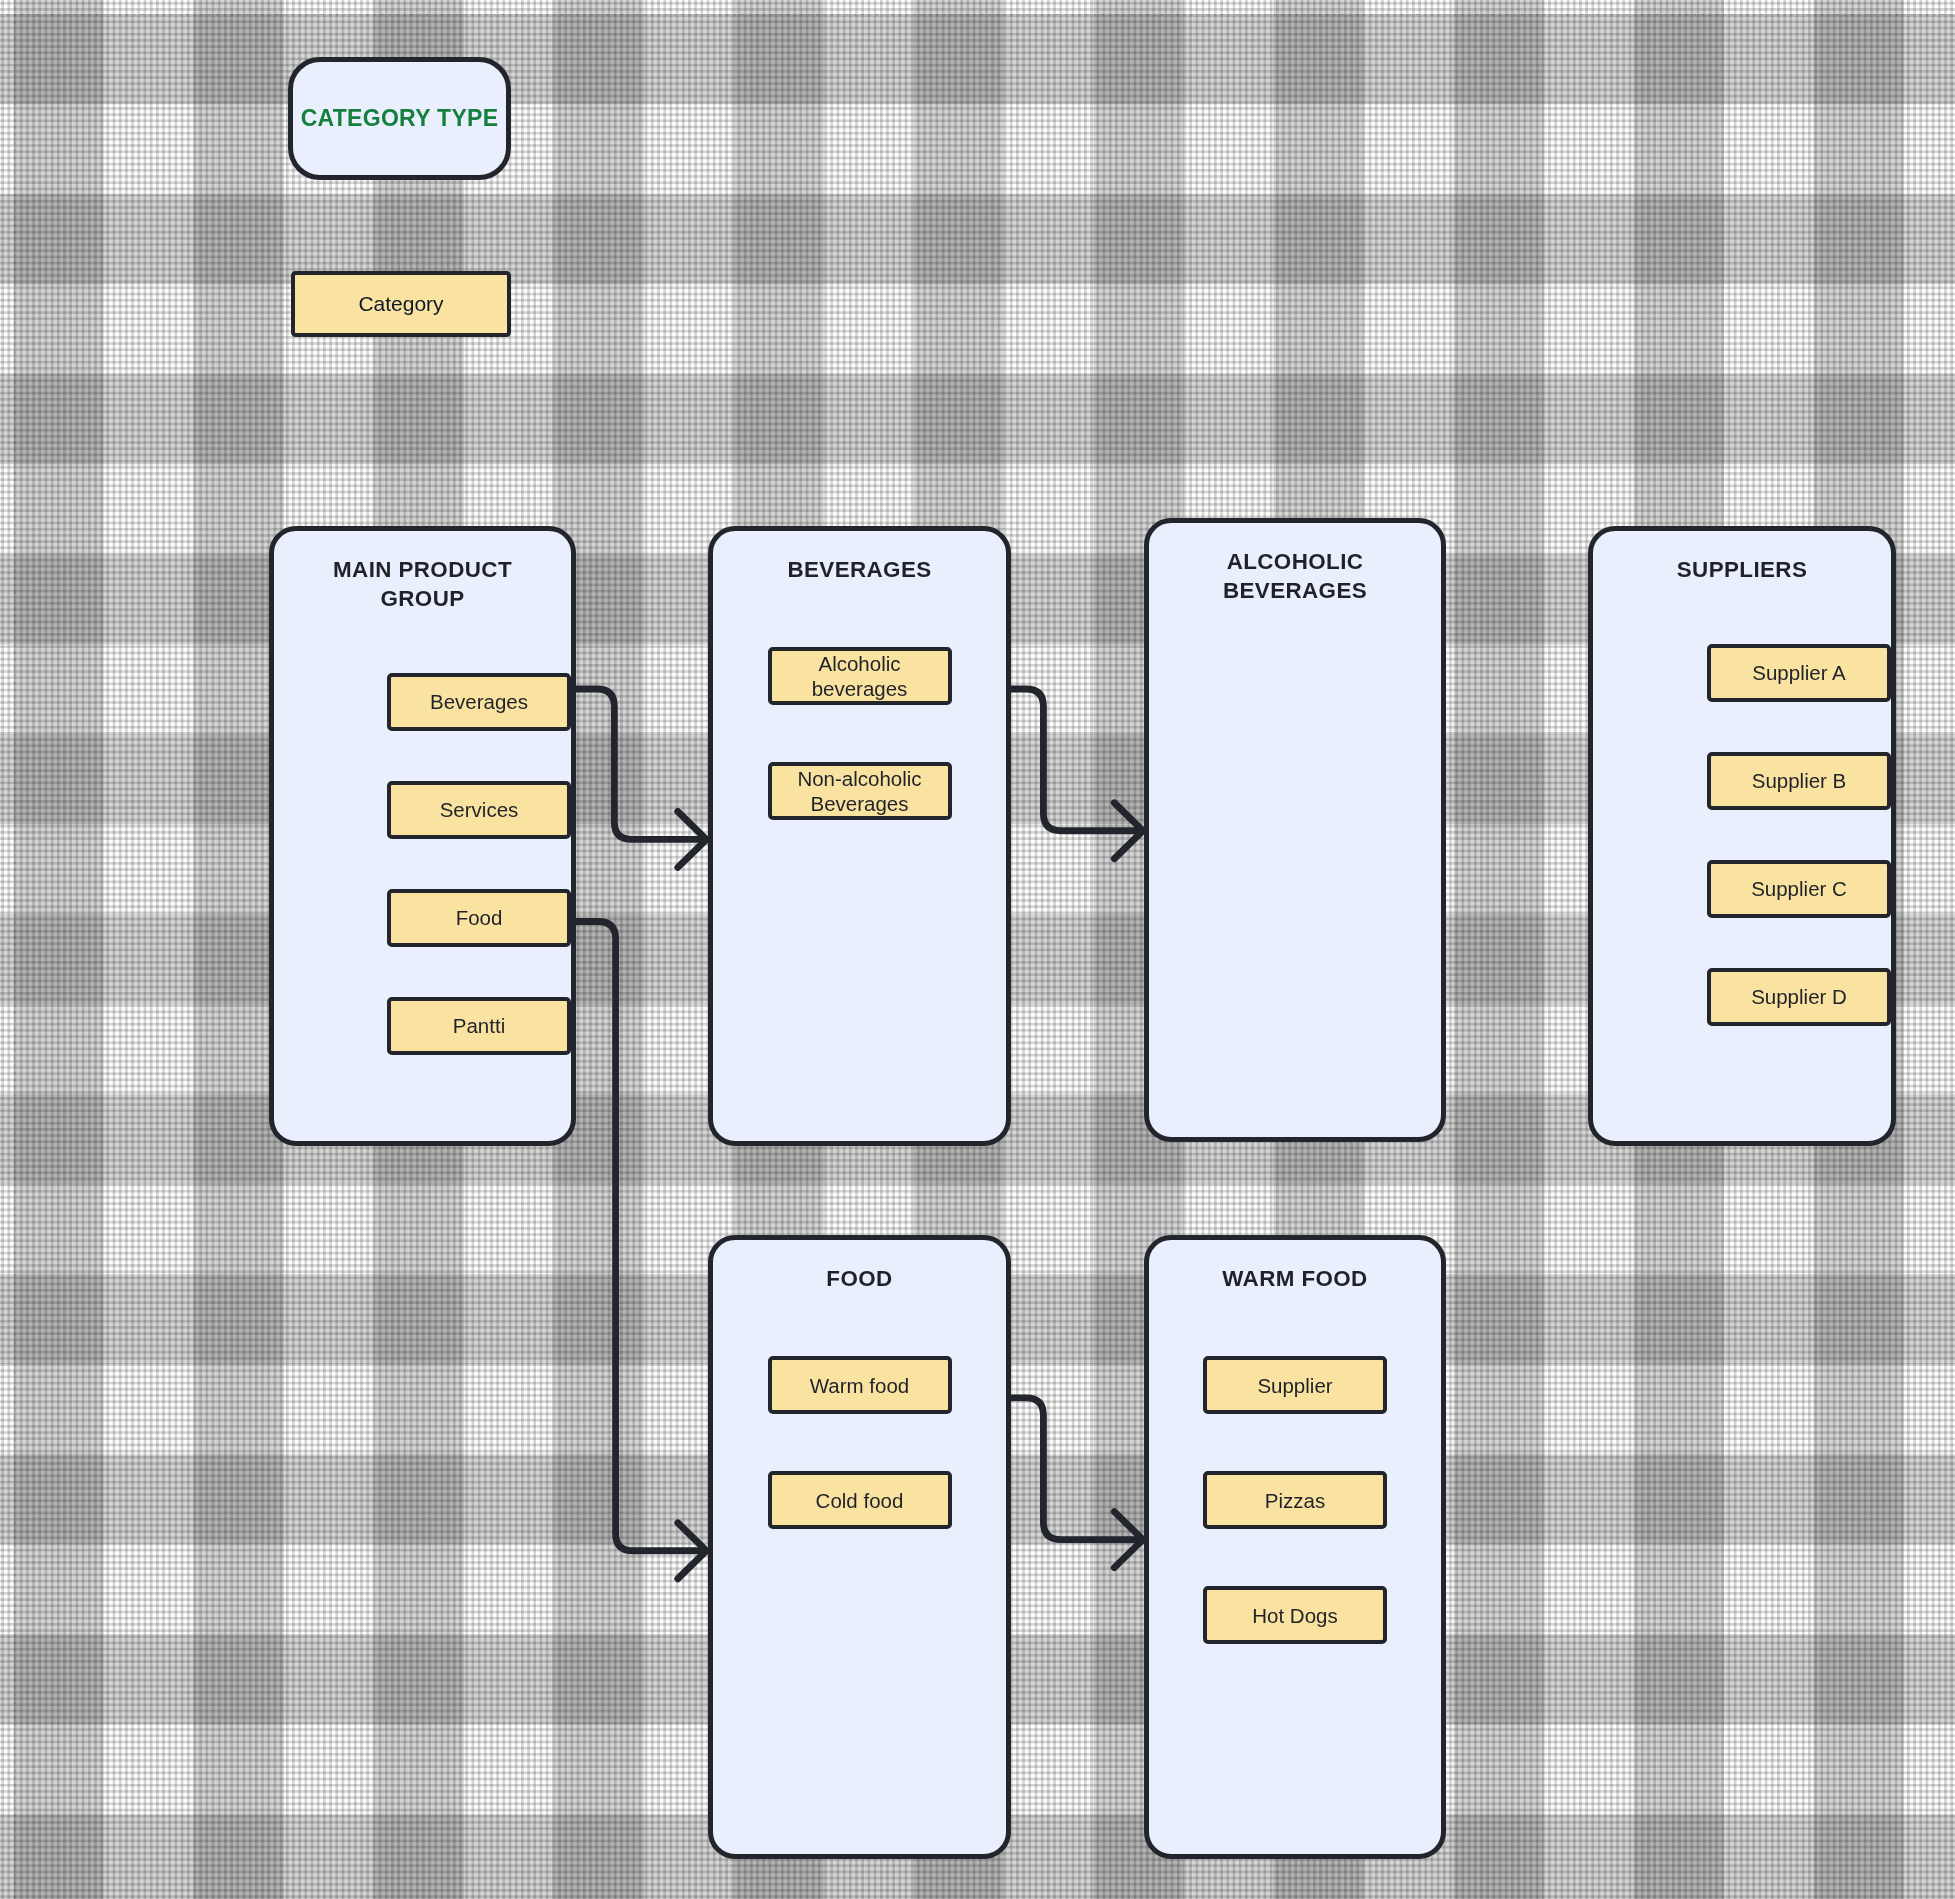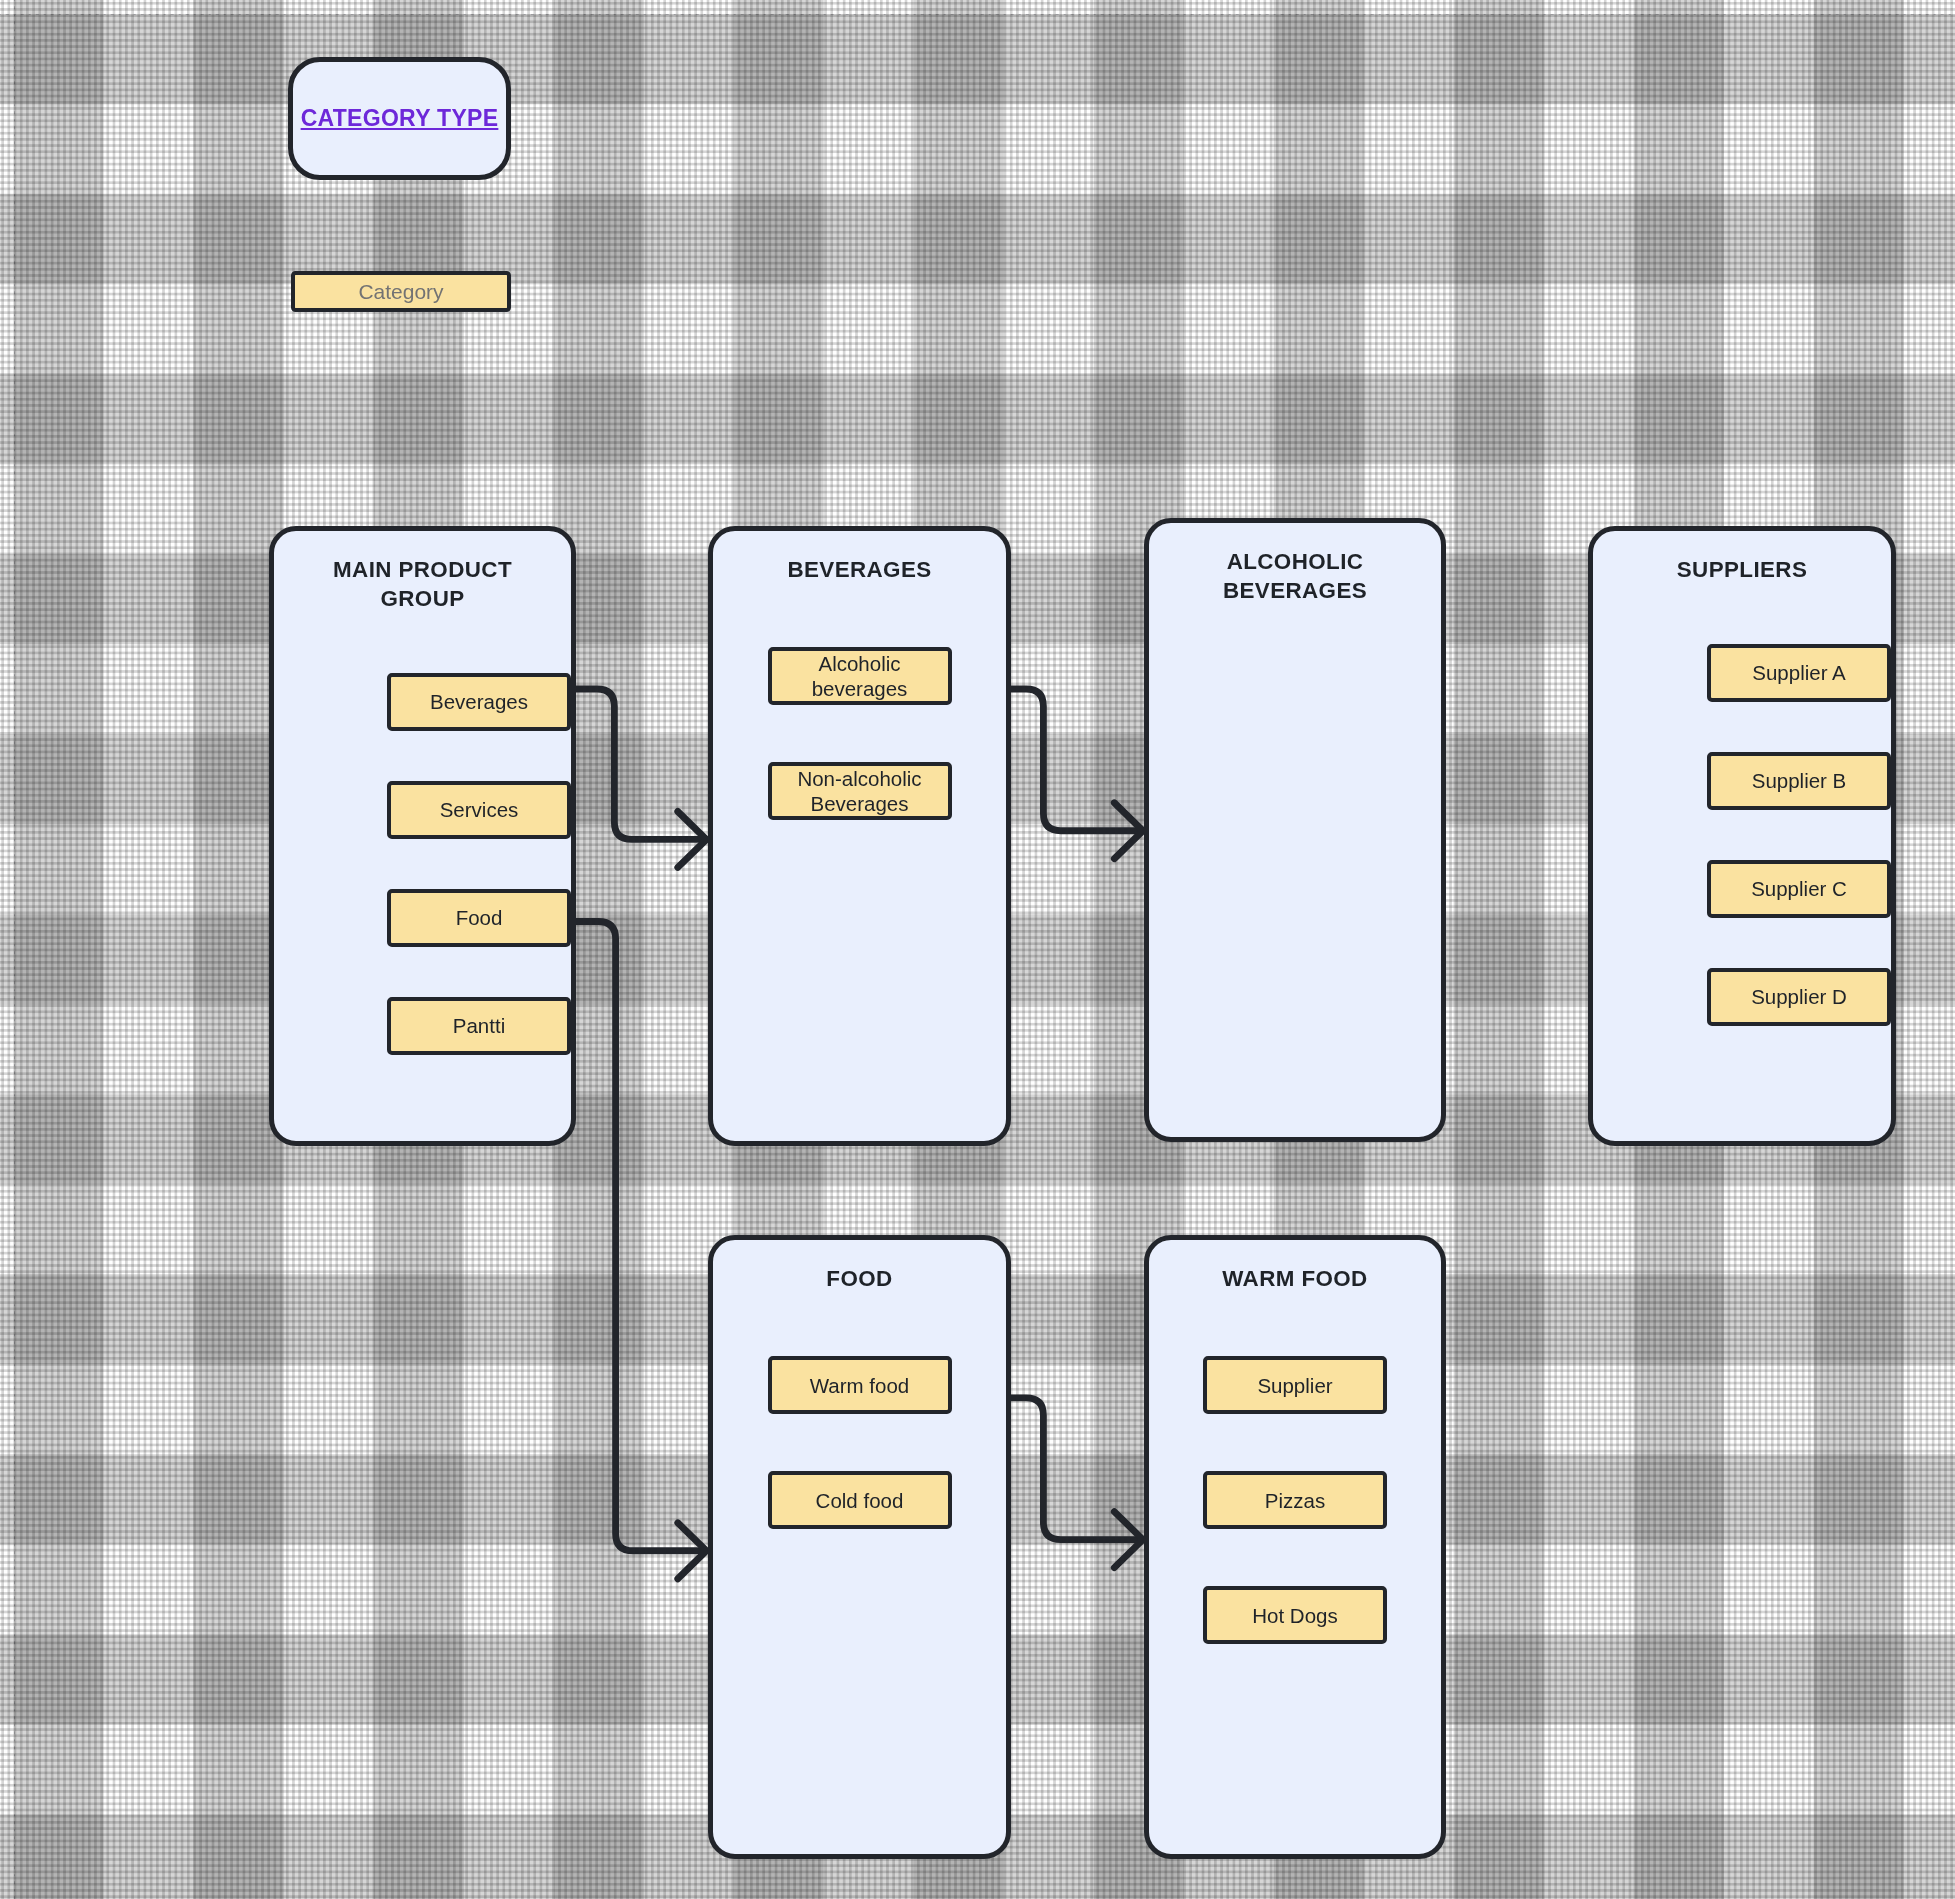--- a/index.html
+++ b/index.html
@@ -40,27 +40,27 @@
     background-size:180px 6.2px, 6.2px 180px;
   }
 
   .node{position:absolute;box-sizing:border-box;}
 
   
   .legend-type{
     left:288px;top:57px;width:223px;height:123px;
     background:#e9effd;border:5.6px solid #22252b;border-radius:32px;
     display:flex;align-items:center;justify-content:center;text-align:center;
-    font-size:23px;font-weight:bold;color:#6d28d9;letter-spacing:0.3px;line-height:1.25;text-decoration:underline;
+    font-size:23px;font-weight:bold;color:#15803d;letter-spacing:0.3px;line-height:1.25;
   }
   .legend-cat{
-    left:291px;top:271px;width:220px;height:41px;
+    left:291px;top:271px;width:220px;height:66px;
     background:#fae2a0;border:4.4px solid #22252b;border-radius:4.4px;
     display:flex;align-items:center;justify-content:center;
-    font-size:21px;color:#737373;
+    font-size:21px;color:#0f172a;
   }
 
   
   .group{
     background:#e9effd;border:5.6px solid #22252b;border-radius:27px;
     display:flex;flex-direction:column;align-items:center;gap:40px;
   }
   .group-title{
     margin-top:23.6px;margin-bottom:0;
     font-size:22.4px;font-weight:bold;color:#1f2329;text-align:center;

